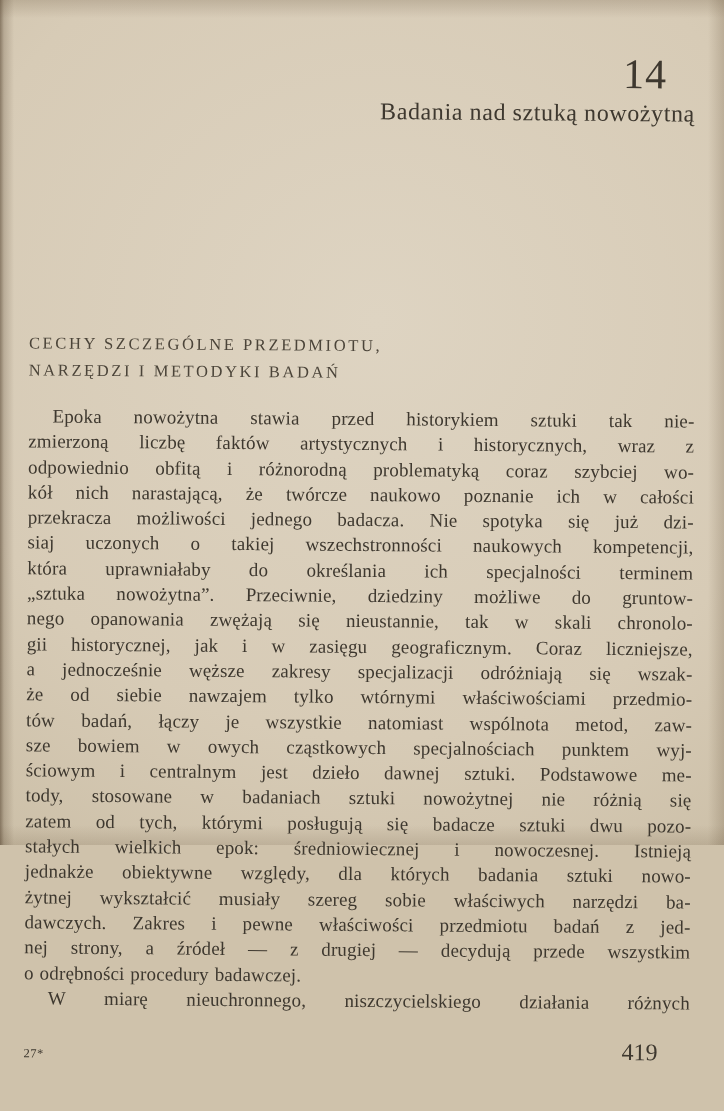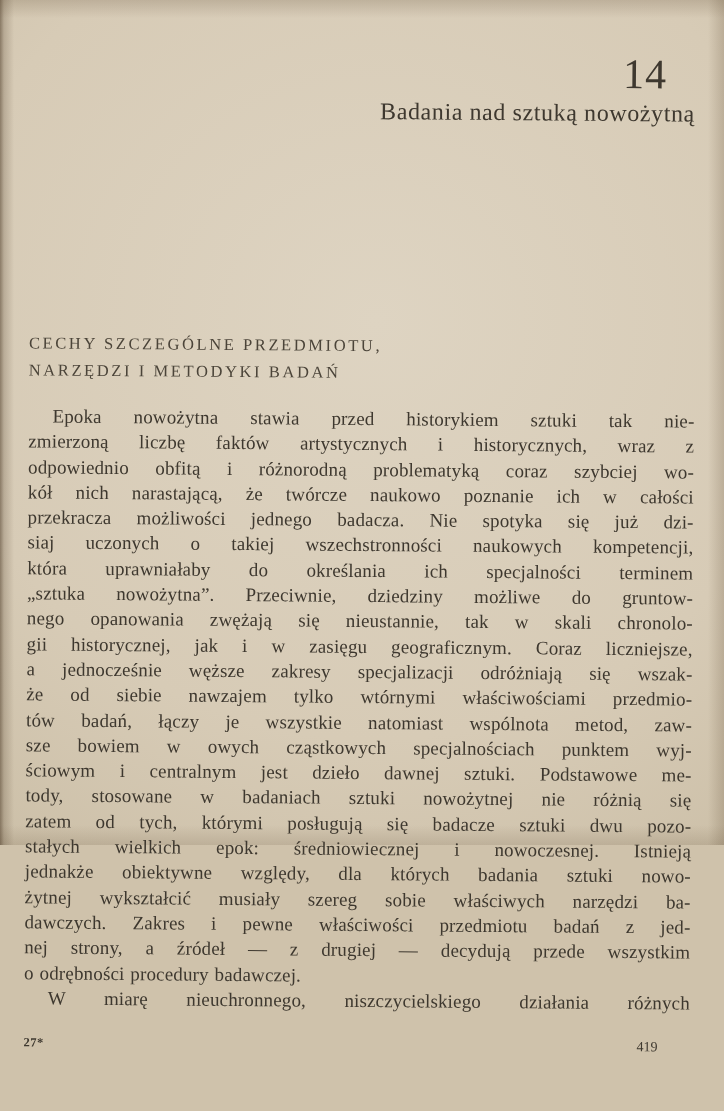--- a/index.html
+++ b/index.html
@@ -70,26 +70,26 @@
   }
   .body-text .line.indent { text-indent: 24px; }
   .footer {
     margin-top: 24px;
     display: flex;
     justify-content: space-between;
     align-items: flex-end;
   }
   .signature-mark {
     font-size: 12.5px;
-    font-weight: bold;
+    font-weight: normal;
     letter-spacing: 0.5px;
     color: var(--ink);
   }
   .page-number {
-    font-size: 14px;
+    font-size: 24px;
     margin-right: 32px;
     color: var(--ink);
   }
 </style>
 </head>
 <body>
 
 <div class="photo">
   <div class="tilt">
     <div class="page-content">

